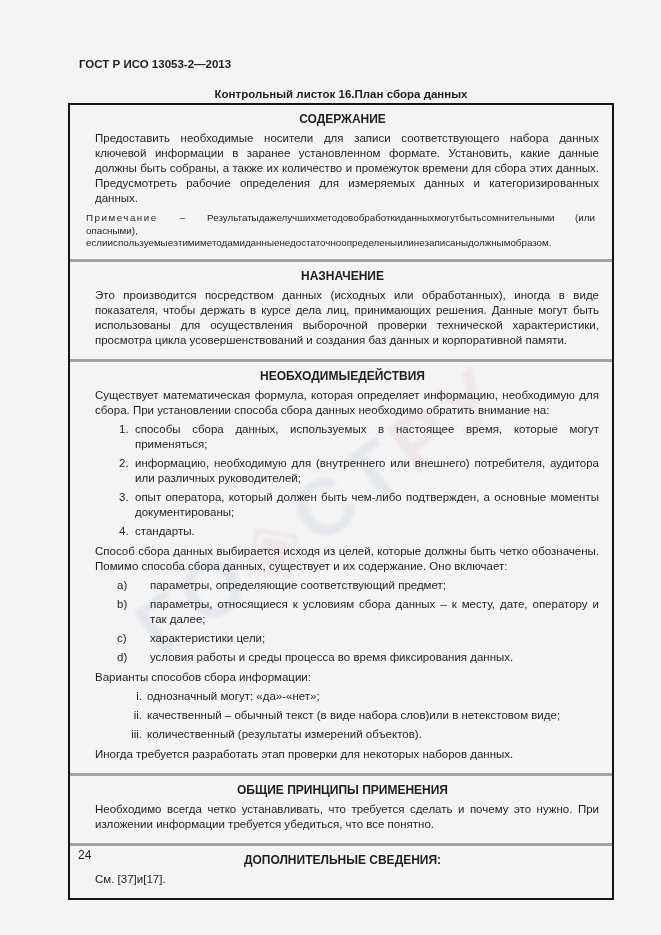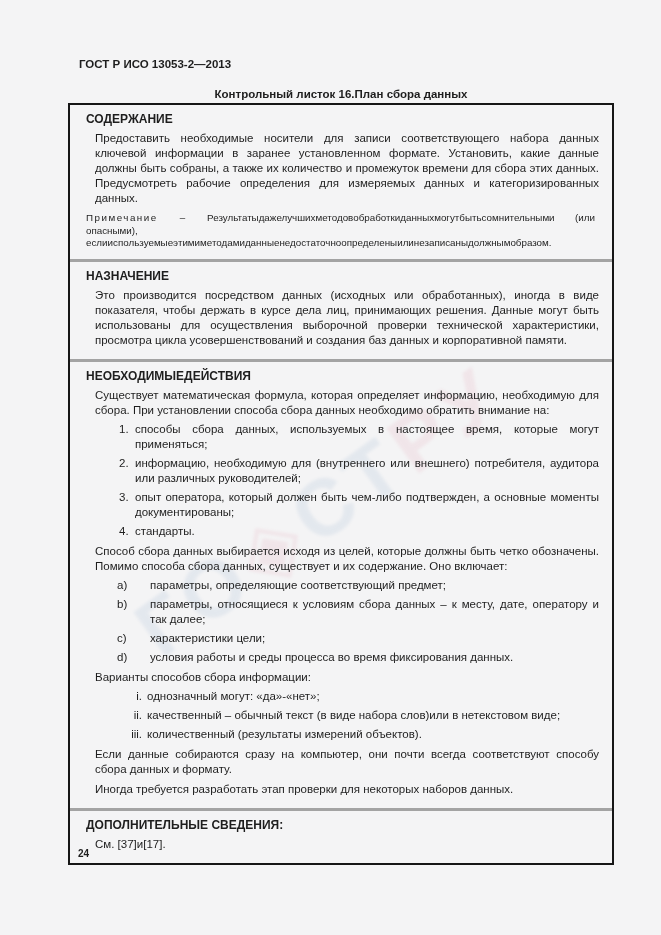--- a/index.html
+++ b/index.html
@@ -27,35 +27,35 @@
   .doc-code{
     position:absolute;left:79px;top:58px;
     font-weight:bold;font-size:11.5px;
   }
   .doc-title{
     position:absolute;left:68px;top:88px;width:546px;
     text-align:center;font-weight:bold;font-size:11.5px;
   }
   .page-num{
     position:absolute;left:78px;top:848px;
-    font-size:10px;
-    font-weight:bold;
+    font-size:12px;
   }
 
   .box{
     position:absolute;left:68px;top:103px;width:546px;
     border:2px solid #161616;
     box-sizing:border-box;
     background:transparent;
   }
   .section{padding:4px 13px 7px 16px;}
   .section + .section{border-top:3px solid #a3a3a3;}
   .sec-h{
     font-size:12px;font-weight:bold;
     margin:3px 0 2px 0;
+    text-align:center;
   }
   .para{
     font-size:11.5px;line-height:15px;
     text-align:justify;
     margin:5px 0 4px 9px;
   }
   .note{
     font-size:9.8px;line-height:12.5px;
     text-align:justify;
     margin:6px 4px 2px 0;
@@ -151,24 +151,27 @@
       </div>
       <div class="li li-rom">
         <span class="m">ii.</span>
         <span class="t">качественный – обычный текст (в виде набора слов)или в нетекстовом виде;</span>
       </div>
       <div class="li li-rom">
         <span class="m">iii.</span>
         <span class="t">количественный (результаты измерений объектов).</span>
       </div>
 
-      <div class="para">Если данные собираются сразу на компьютер, они почти всегда соответствуют способу сбора данных и формату.</div>
       <div class="para">Иногда требуется разработать этап проверки для некоторых наборов данных.</div>
     </div>
 
+    <div class="section">
+      <div class="sec-h">ОБЩИЕ ПРИНЦИПЫ ПРИМЕНЕНИЯ</div>
+      <div class="para">Необходимо всегда четко устанавливать, что требуется сделать и почему это нужно. При изложении информации требуется убедиться, что все понятно.</div>
+    </div>
 
     <div class="section">
       <div class="sec-h">ДОПОЛНИТЕЛЬНЫЕ СВЕДЕНИЯ:</div>
       <div class="para">См. [37]и[17].</div>
     </div>
 
   </div>
 
   <div class="page-num">24</div>
 

